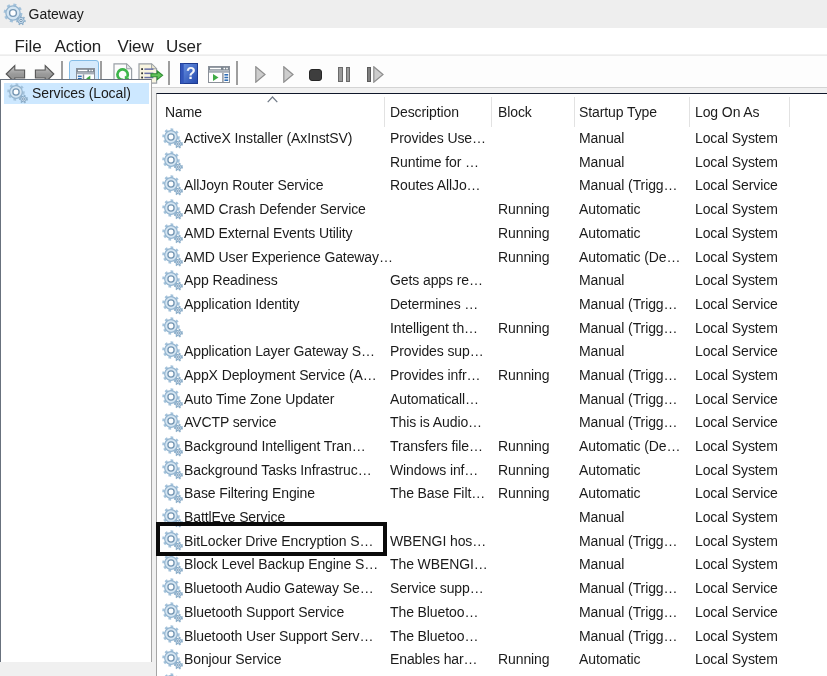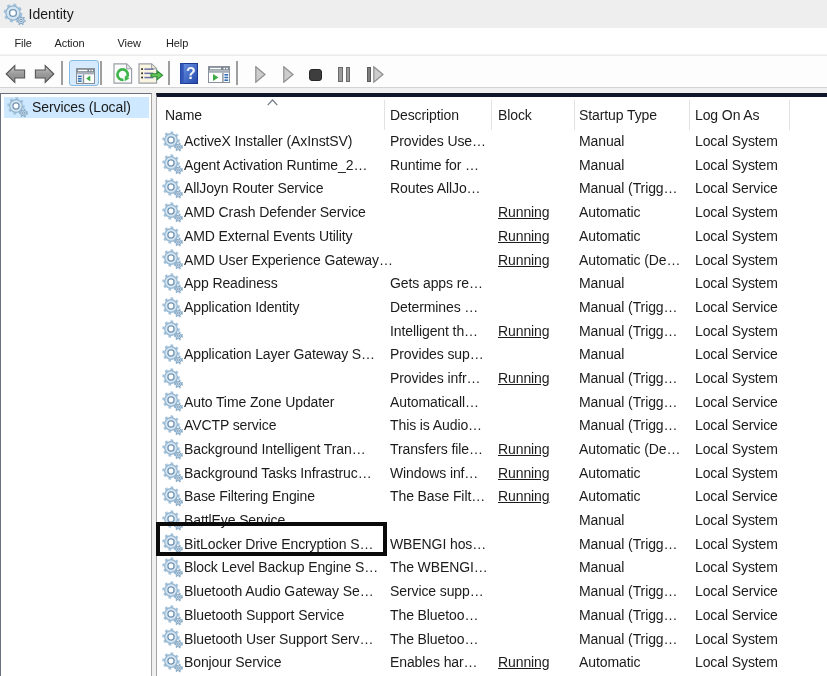--- a/index.html
+++ b/index.html
@@ -2,63 +2,63 @@
 <html><head><meta charset="utf-8">
 <style>
 * { margin:0; padding:0; box-sizing:border-box; }
 html,body { width:827px; height:676px; overflow:hidden; background:#fff;
   font-family:"Liberation Sans", sans-serif; }
 .abs { position:absolute; }
 #titlebar { position:absolute; left:0; top:0; width:827px; height:28px; background:#eeeeee; }
 #titletxt { position:absolute; left:28.5px; top:5.5px; font-size:14px; color:#1a1a1a; }
 #menubar { position:absolute; left:0; top:28px; width:827px; height:27px; background:#fff;
   border-bottom:1px solid #f2f2f2; }
-.mi { position:absolute; top:9px; font-size:11px; color:#222; letter-spacing:-0.1px; }
+.mi { position:absolute; top:9px; font-size:17px; color:#222; letter-spacing:-0.1px; }
 #toolbar { position:absolute; left:0; top:55px; width:827px; height:33px; background:#fdfdfd;
   border-top:1px solid #ececec; border-bottom:1px solid #d4d4d4; }
 .tsep { position:absolute; top:5px; width:1.6px; height:24px; background:#9e9e9e; }
 #selbtn { position:absolute; left:69px; top:3.5px; width:30px; height:26px;
   background:#d5eafc; border:1px solid #84bce6; border-radius:3px; }
 #winbg { position:absolute; left:0; top:88px; width:827px; height:588px; background:#f0f0f0; }
-#leftpanel { position:absolute; left:0; top:93px; width:152px; height:583px; background:#fff;
+#leftpanel { position:absolute; left:0; top:79px; width:152px; height:583px; background:#fff;
   border-top:1px solid #68717d; border-left:1px solid #68717d; border-right:1px solid #a5a5a5; }
 #seltree { position:absolute; left:3px; top:3px; width:145px; height:21px; background:#cde8ff; }
 #tbl { position:absolute; left:156px; top:93px; width:671px; height:583px; background:#fff;
-  border-top:4px solid #0f172a; border-left:1px solid #a5a5a5; overflow:hidden; }
+  border-top:1px solid #0f172a; border-left:1px solid #a5a5a5; overflow:hidden; }
 .hdr { position:absolute; top:9.5px; font-size:14px; color:#1b1b1b; letter-spacing:-0.1px; }
 .hsep { position:absolute; top:3px; width:1px; height:30px; background:#e2e2e2; }
 .row { position:absolute; left:0; width:671px; height:23.7px; }
 .c { position:absolute; top:50%; transform:translateY(-50%); font-size:14px; color:#1b1b1b;
   white-space:nowrap; letter-spacing:-0.1px; }
 .ic { position:absolute; left:5px; top:1.5px; }
 .nm { left:27px; }
 .ds { left:233px; }
-.st { left:341px;text-decoration:underline; }
+.st { left:341px; }
 .su { left:422px;text-align:right; }
 .lo { left:538px; }
 #blackbox { position:absolute; left:156px; top:522px; width:231px; height:34px;
   border:4px solid #0a0a0a; z-index:5; }
 </style></head>
 <body>
 <div id="titlebar">
   <svg class="abs" style="left:3px;top:2.5px" width="24" height="23" viewBox="0 0 24 23">
     <circle cx="10" cy="10" r="8" fill="none" stroke="#a3c2db" stroke-width="2.8" stroke-dasharray="2.9 3.4"></circle>
     <circle cx="10" cy="10" r="7.1" fill="#d4e5f2" stroke="#93b4cf" stroke-width="1.3"></circle>
     <circle cx="10" cy="10" r="3.4" fill="#fdfeff" stroke="#7596b3" stroke-width="1.4"></circle>
     <circle cx="18" cy="17.5" r="3.8" fill="none" stroke="#8fb0ca" stroke-width="2" stroke-dasharray="1.5 1.8"></circle>
     <circle cx="18" cy="17.5" r="3.2" fill="#c6daea" stroke="#86a9c6" stroke-width="1"></circle>
     <circle cx="18" cy="17.5" r="1.2" fill="#f4f8fc" stroke="#7596b3" stroke-width="1"></circle>
   </svg>
-  <span id="titletxt">Identity</span>
+  <span id="titletxt">Gateway</span>
 </div>
 <div id="menubar">
   <span class="mi" style="left:14.5px">File</span>
   <span class="mi" style="left:54.5px">Action</span>
   <span class="mi" style="left:117.5px">View</span>
-  <span class="mi" style="left:166px">Help</span>
+  <span class="mi" style="left:166px">User</span>
 </div>
 <div id="toolbar">
   <svg class="abs" style="left:5px;top:7.5px" width="21" height="20" viewBox="0 0 21 20">
     <defs>
         <linearGradient id="ag" x1="0" y1="0" x2="0" y2="1">
       <stop offset="0" stop-color="#c8c8c8"></stop>
           <stop offset="0.5" stop-color="#9a9a9a"></stop>
           <stop offset="1" stop-color="#8b8b8b"></stop>
     </linearGradient>
       </defs>
@@ -192,21 +192,20 @@
 <span class="ic"><svg class="gear" width="22" height="21" viewBox="0 0 22 21">
 <g>
 <circle cx="9" cy="9" r="7.4" fill="none" stroke="#a3c2db" stroke-width="2.6" stroke-dasharray="2.6 3.1"></circle>
 <circle cx="9" cy="9" r="6.3" fill="#d4e5f2" stroke="#93b4cf" stroke-width="1.2"></circle>
 <circle cx="9" cy="9" r="3.1" fill="#fdfeff" stroke="#7596b3" stroke-width="1.3"></circle>
 <circle cx="16.5" cy="16" r="3.5" fill="none" stroke="#8fb0ca" stroke-width="1.8" stroke-dasharray="1.5 1.8"></circle>
 <circle cx="16.5" cy="16" r="2.8" fill="#c6daea" stroke="#86a9c6" stroke-width="1"></circle>
 <circle cx="16.5" cy="16" r="1.05" fill="#f4f8fc" stroke="#7596b3" stroke-width="0.9"></circle>
 </g>
         </svg></span>
-<span class="c nm">Agent Activation Runtime_2…</span>
 <span class="c ds">Runtime for …</span>
 <span class="c st"></span>
 <span class="c su">Manual</span>
 <span class="c lo">Local System</span>
 </div>
 <div class="row" style="top:79.6px">
 <span class="ic"><svg class="gear" width="22" height="21" viewBox="0 0 22 21">
 <g>
 <circle cx="9" cy="9" r="7.4" fill="none" stroke="#a3c2db" stroke-width="2.6" stroke-dasharray="2.6 3.1"></circle>
 <circle cx="9" cy="9" r="6.3" fill="#d4e5f2" stroke="#93b4cf" stroke-width="1.2"></circle>
@@ -344,20 +343,21 @@
 <span class="ic"><svg class="gear" width="22" height="21" viewBox="0 0 22 21">
 <g>
 <circle cx="9" cy="9" r="7.4" fill="none" stroke="#a3c2db" stroke-width="2.6" stroke-dasharray="2.6 3.1"></circle>
 <circle cx="9" cy="9" r="6.3" fill="#d4e5f2" stroke="#93b4cf" stroke-width="1.2"></circle>
 <circle cx="9" cy="9" r="3.1" fill="#fdfeff" stroke="#7596b3" stroke-width="1.3"></circle>
 <circle cx="16.5" cy="16" r="3.5" fill="none" stroke="#8fb0ca" stroke-width="1.8" stroke-dasharray="1.5 1.8"></circle>
 <circle cx="16.5" cy="16" r="2.8" fill="#c6daea" stroke="#86a9c6" stroke-width="1"></circle>
 <circle cx="16.5" cy="16" r="1.05" fill="#f4f8fc" stroke="#7596b3" stroke-width="0.9"></circle>
 </g>
         </svg></span>
+<span class="c nm">AppX Deployment Service (A…</span>
 <span class="c ds">Provides infr…</span>
 <span class="c st">Running</span>
 <span class="c su">Manual (Trigg…</span>
 <span class="c lo">Local System</span>
 </div>
 <div class="row" style="top:292.8px">
 <span class="ic"><svg class="gear" width="22" height="21" viewBox="0 0 22 21">
 <g>
 <circle cx="9" cy="9" r="7.4" fill="none" stroke="#a3c2db" stroke-width="2.6" stroke-dasharray="2.6 3.1"></circle>
 <circle cx="9" cy="9" r="6.3" fill="#d4e5f2" stroke="#93b4cf" stroke-width="1.2"></circle>

